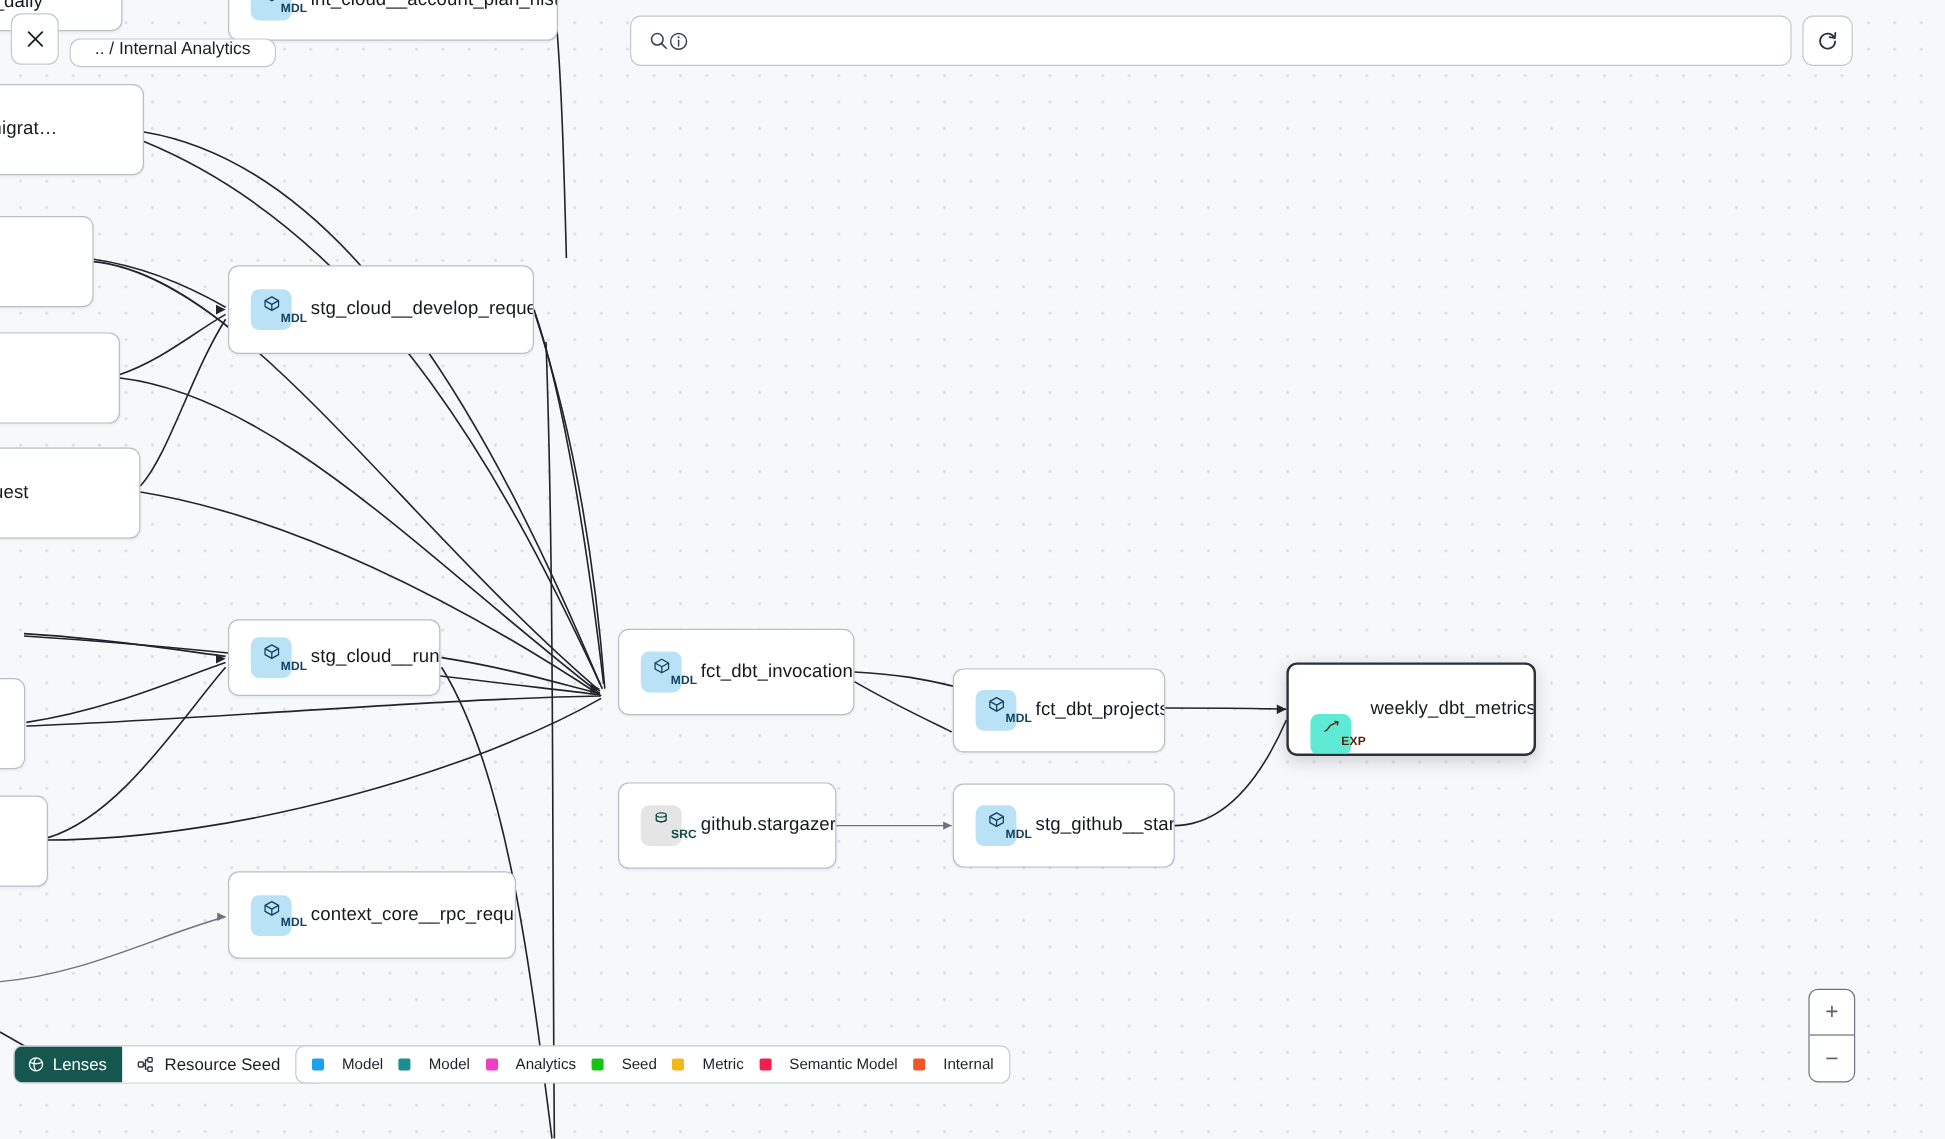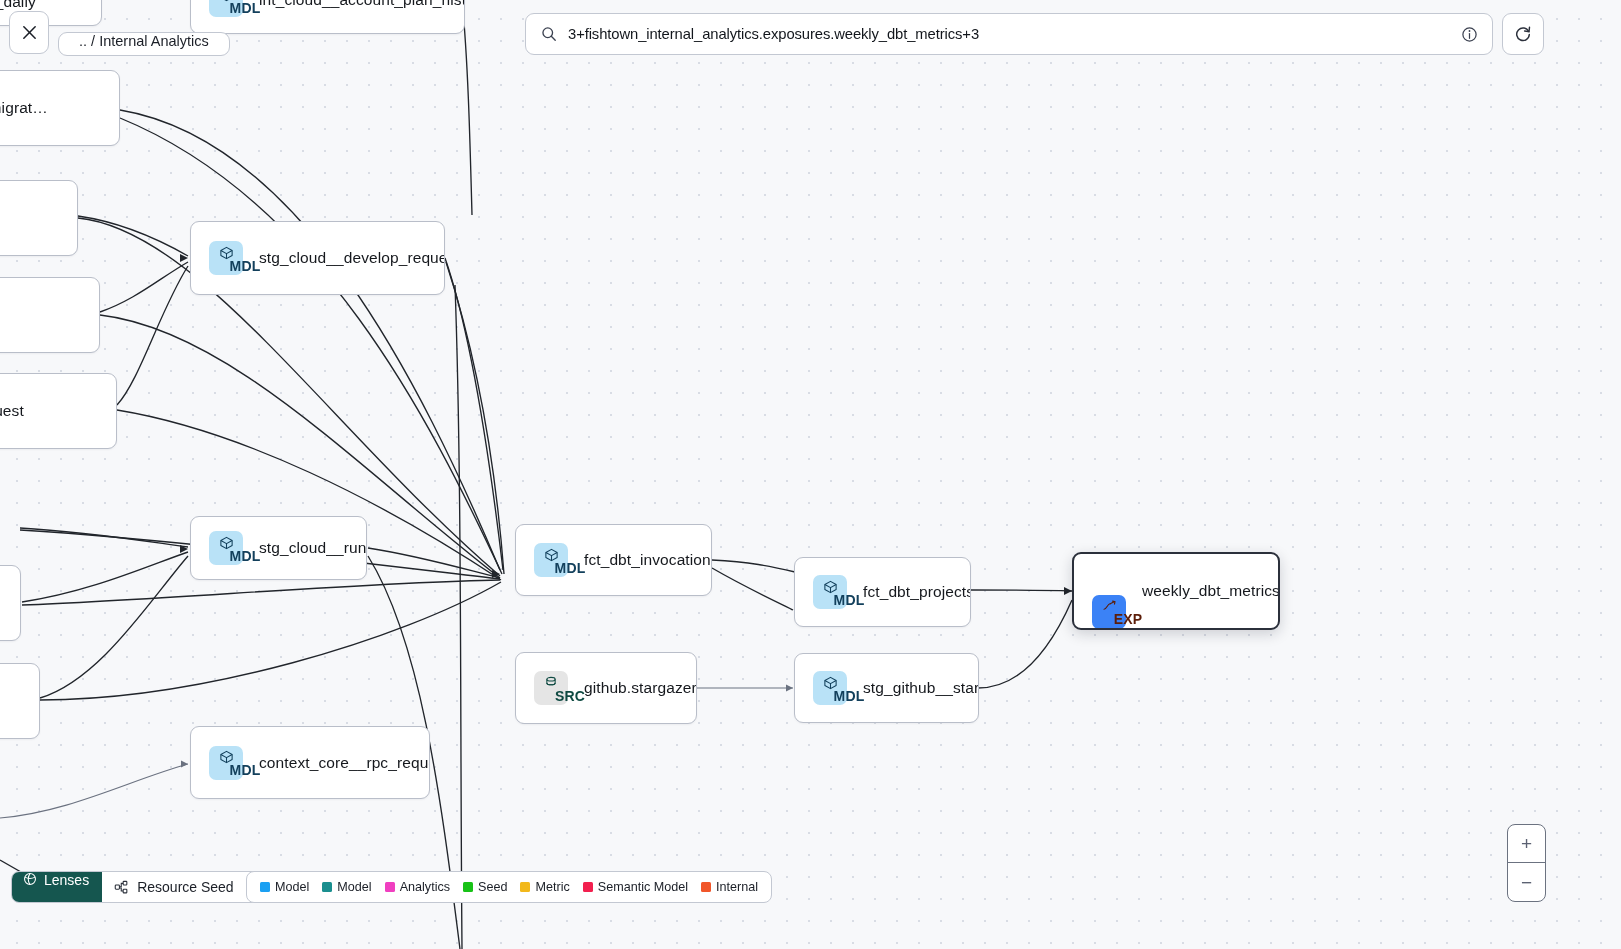--- a/index.html
+++ b/index.html
@@ -55,30 +55,30 @@
     width: 34px; height: 34px;
     border-radius: 7px;
     display: flex;
     flex-direction: column;
     align-items: center;
     justify-content: center;
     gap: 0px;
   }
   .badge svg { display: block; }
   .badge .btxt {
-    font-size: 14px;
+    font-size: 10px;
     font-weight: 600;
     letter-spacing: .2px;
     line-height: 10px;
     margin-top: 1px;
     padding-left: 38px;
   }
   .badge.mdl { background: #b9e2f7; color: #13405c; }
   .badge.src { background: #e5e5e5; color: #0f4a42; }
-  .badge.exp { background: #3b82f6; color: #5c1d08; margin-top: 42px; }
+  .badge.exp { background: #5eead4; color: #5c1d08; margin-top: 42px; }
 
   
   .close-btn {
     position: absolute; left: 9px; top: 11px;
     width: 40px; height: 43px;
     background: #fff; border: 1.2px solid #c3c8d2; border-radius: 9px;
     display: flex; align-items: center; justify-content: center;
     z-index: 30;
   }
   .breadcrumb {
@@ -120,41 +120,41 @@
     height: 32px;
     display: flex; align-items: stretch;
     border-radius: 8px;
     border: 1.2px solid #c3c8d2;
     background: #fff;
     overflow: hidden;
     z-index: 30;
   }
   .lenses-btn {
     background: #15564f; color: #ffffff;
-    display: flex; gap: 7px;
+    display: flex; align-items: center; gap: 7px;
     padding: 0 13px 0 11px;
     font-size: 14px;
   }
   .restype-btn {
     background: #fff; color: #1b1f27;
     display: flex; align-items: center; gap: 8px;
     padding: 0 12px 0 12px;
     font-size: 14px;
   }
   .chev { margin-left: 6px; }
 
   .legend {
     position: absolute; left: 246px; top: 871px;
     height: 32px;
     background: #fff; border: 1.2px solid #c3c8d2; border-radius: 8px;
     display: flex; align-items: center; gap: 13px;
     padding: 0 13px;
     z-index: 30;
   }
-  .legend-item { display: flex; align-items: center; gap: 5px; }
+  .legend-item { display: flex; align-items: center; gap: 15px; }
   .legend-swatch { width: 10px; height: 10px; border-radius: 1.5px; }
   .legend-text { font-size: 12.6px; color: #1b1f27; }
 
   .zoom-ctl {
     position: absolute; left: 1507px; top: 824px;
     width: 39px; height: 78px;
     background: #fff; border: 1.2px solid #6b7280; border-radius: 8px;
     display: flex; flex-direction: column;
     overflow: hidden; z-index: 30;
   }
@@ -366,21 +366,20 @@
 
   <div class="breadcrumb">
     <span>.. / Internal Analytics</span>
   </div>
 
   <div class="search-wrap">
     <svg width="16" height="16" viewBox="0 0 18 18" fill="none" stroke="#3b4150" stroke-width="1.5" stroke-linecap="round">
       <circle cx="7.6" cy="7.6" r="5.4"></circle>
         <line x1="11.6" y1="11.6" x2="16" y2="16"></line>
     </svg>
-    <input class="search-input" value="3+fishtown_internal_analytics.exposures.weekly_dbt_metrics+3" style="">
     <svg width="17" height="17" viewBox="0 0 18 18" fill="none" stroke="#3b4150" stroke-width="1.3">
       <circle cx="9" cy="9" r="7"></circle>
         <line x1="9" y1="8" x2="9" y2="13" stroke-linecap="round"></line>
         <circle cx="9" cy="5.3" r=".95" fill="#3b4150" stroke="none"></circle>
     </svg>
   </div>
 
   <div class="icon-btn-sq" id="refresh-btn">
     <svg width="18" height="18" viewBox="0 0 20 20" fill="none" stroke="#2b303b" stroke-width="1.6" stroke-linecap="round">
       <path d="M16.3 7.2 A7 7 0 1 0 17 10.6"></path>

